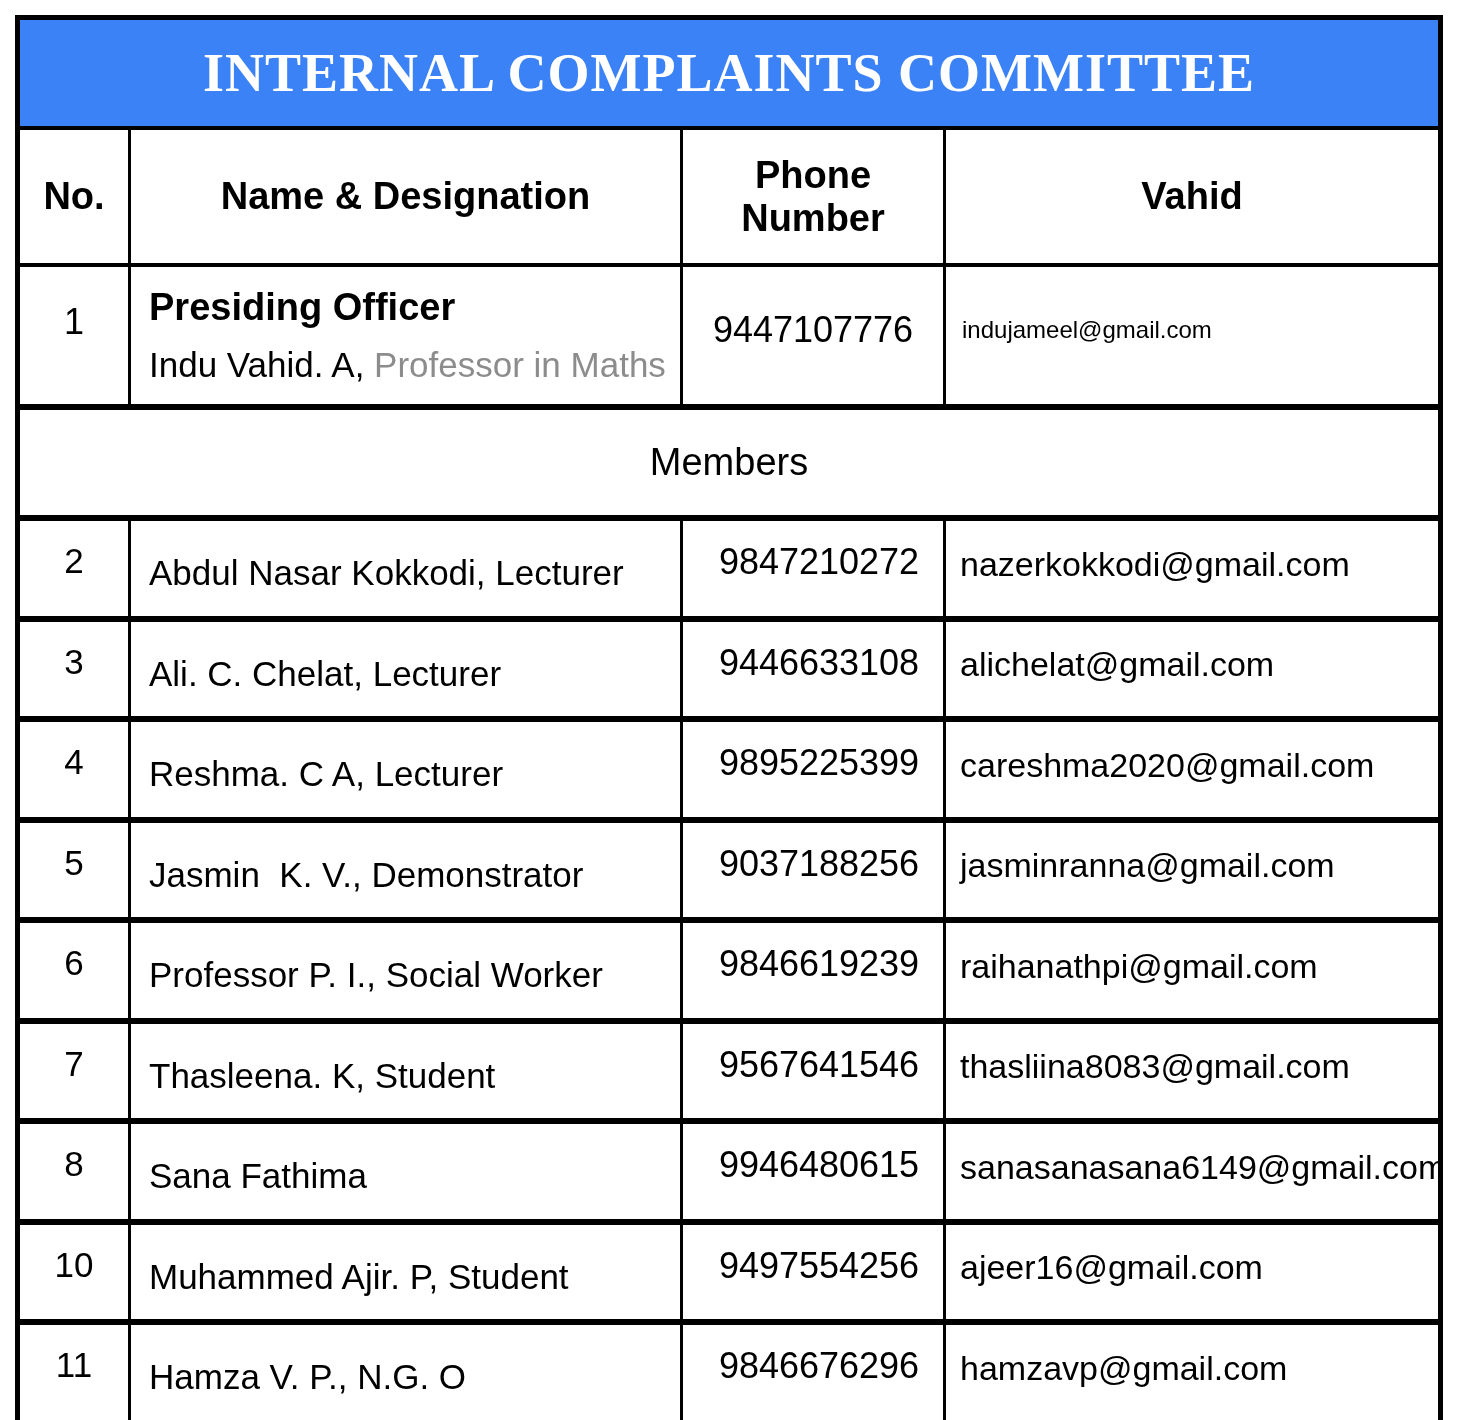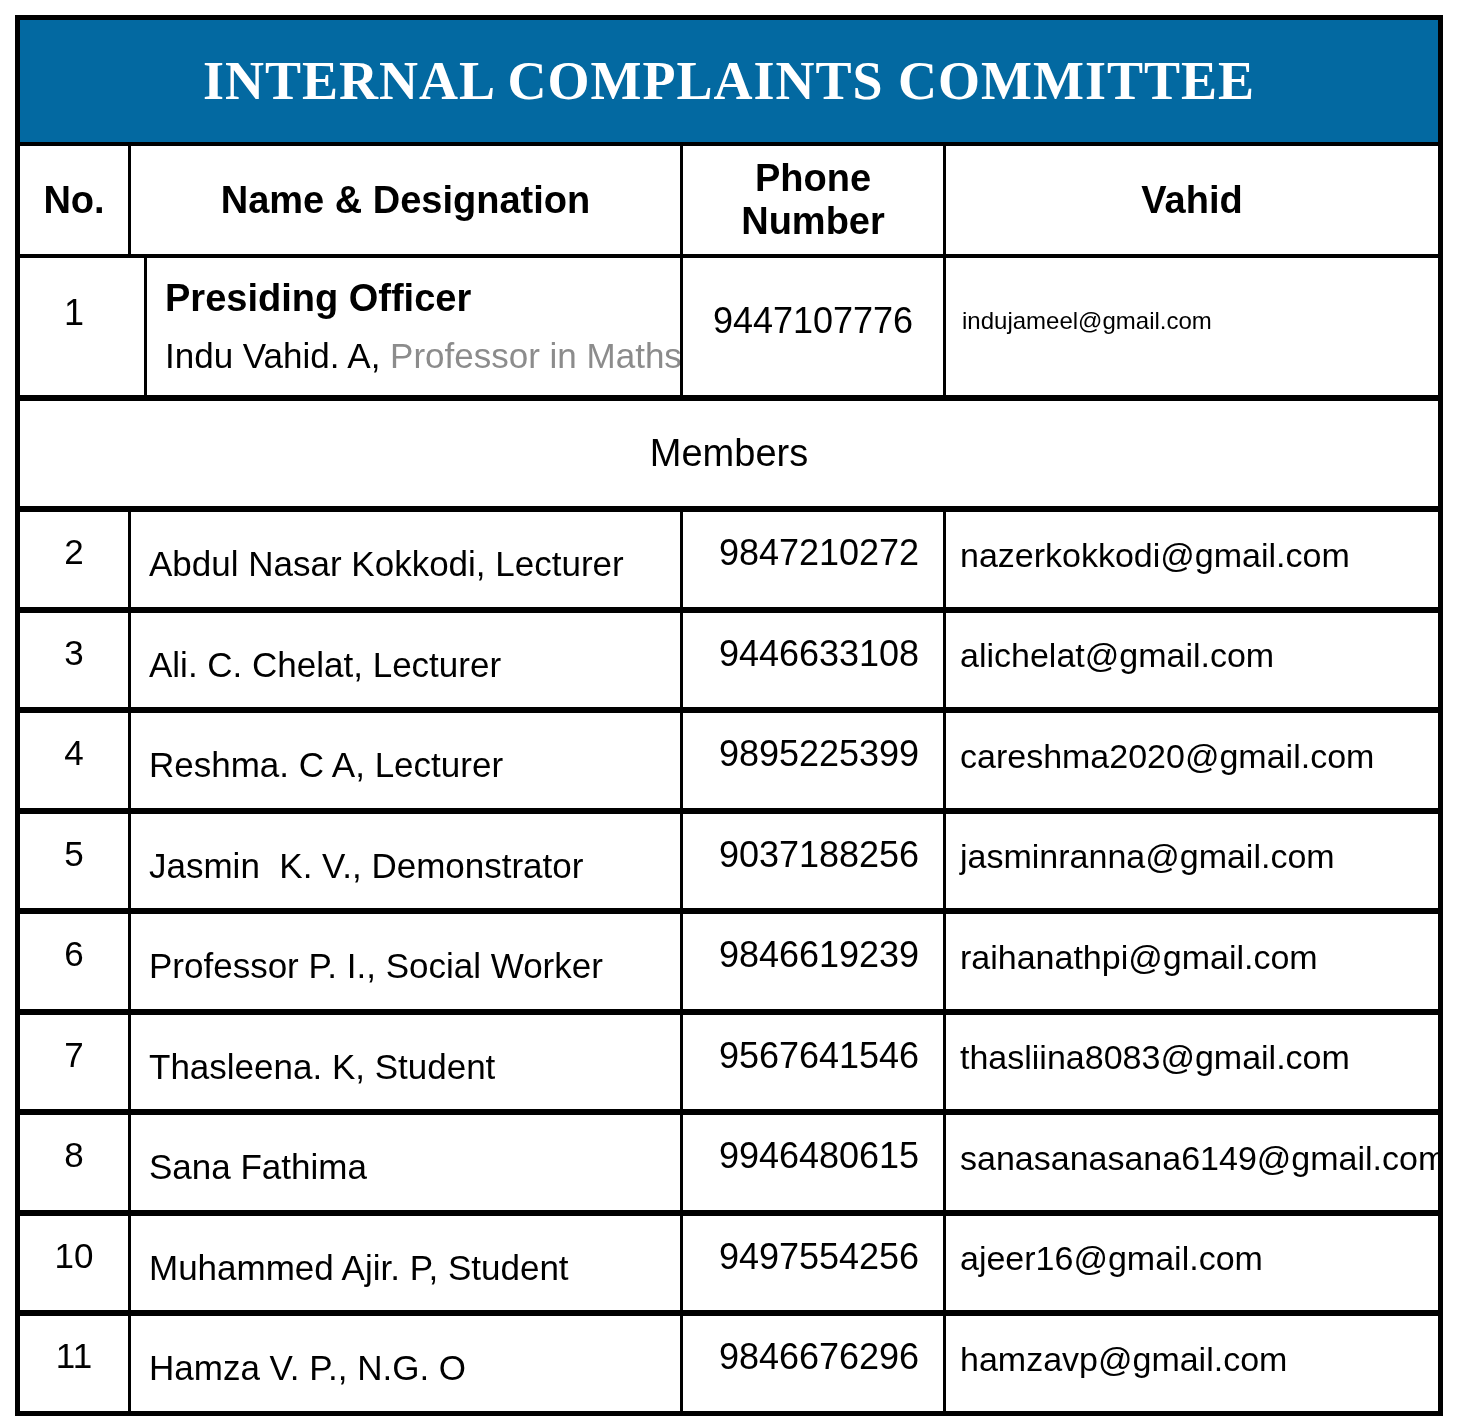--- a/index.html
+++ b/index.html
@@ -16,22 +16,22 @@
     position: absolute;
     left: 15px;
     top: 15px;
     width: 1428px;
     border: 5px solid #000000;
     background: #ffffff;
     box-sizing: border-box;
   }
   
   .title-band {
-    height: 122px;
-    background: #0369a1;
+    height: 106px;
+    background: #3b82f6;
     display: flex;
     align-items: center;
     justify-content: center;
   }
   .title-band .title-text {
     font-family: "Liberation Serif", serif;
     font-weight: bold;
     font-size: 54px;
     letter-spacing: 1px;
     color: #ffffff;
@@ -45,21 +45,21 @@
   }
   .cell {
     box-sizing: border-box;
     overflow: hidden;
   }
   .grid-row .cell:not(:first-child) {
     border-left: 3px solid #000000;
   }
   
   .header-row {
-    height: 112px;
+    height: 137px;
     border-top: 4px solid #000000;
   }
   .header-row .cell {
     display: flex;
     align-items: center;
     justify-content: center;
     text-align: center;
     font-weight: bold;
     font-size: 38px;
   }
@@ -74,21 +74,20 @@
     justify-content: center;
     font-size: 36px;
     padding-bottom: 28px;
   }
   .presiding-row .c-name {
     display: flex;
     flex-direction: column;
     justify-content: center;
     padding-left: 18px;
     padding-right: 8px;
-    margin-left: 16px;
   }
   .p-role {
     font-weight: bold;
     font-size: 38px;
     margin-bottom: 16px;
   }
   .p-line2 {
     font-size: 35px;
     white-space: pre;
   }

